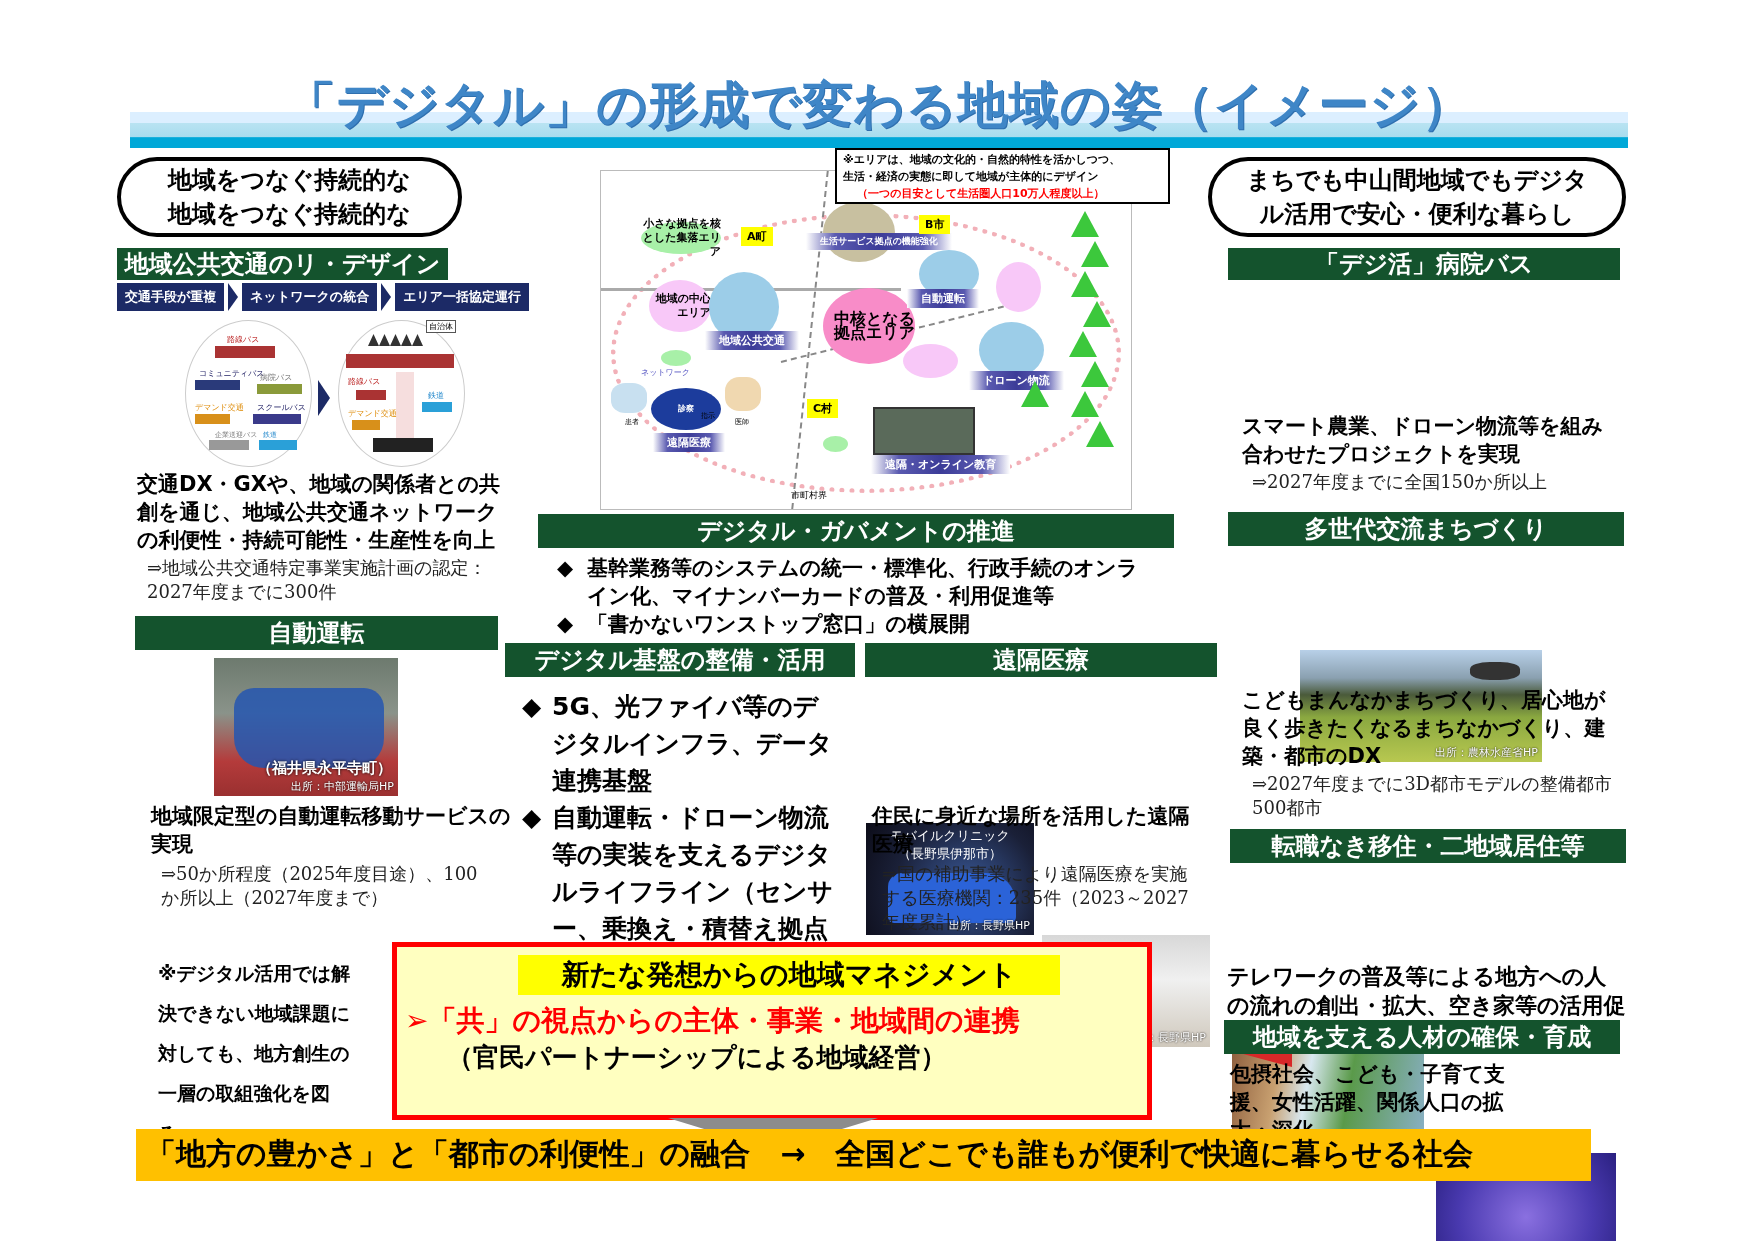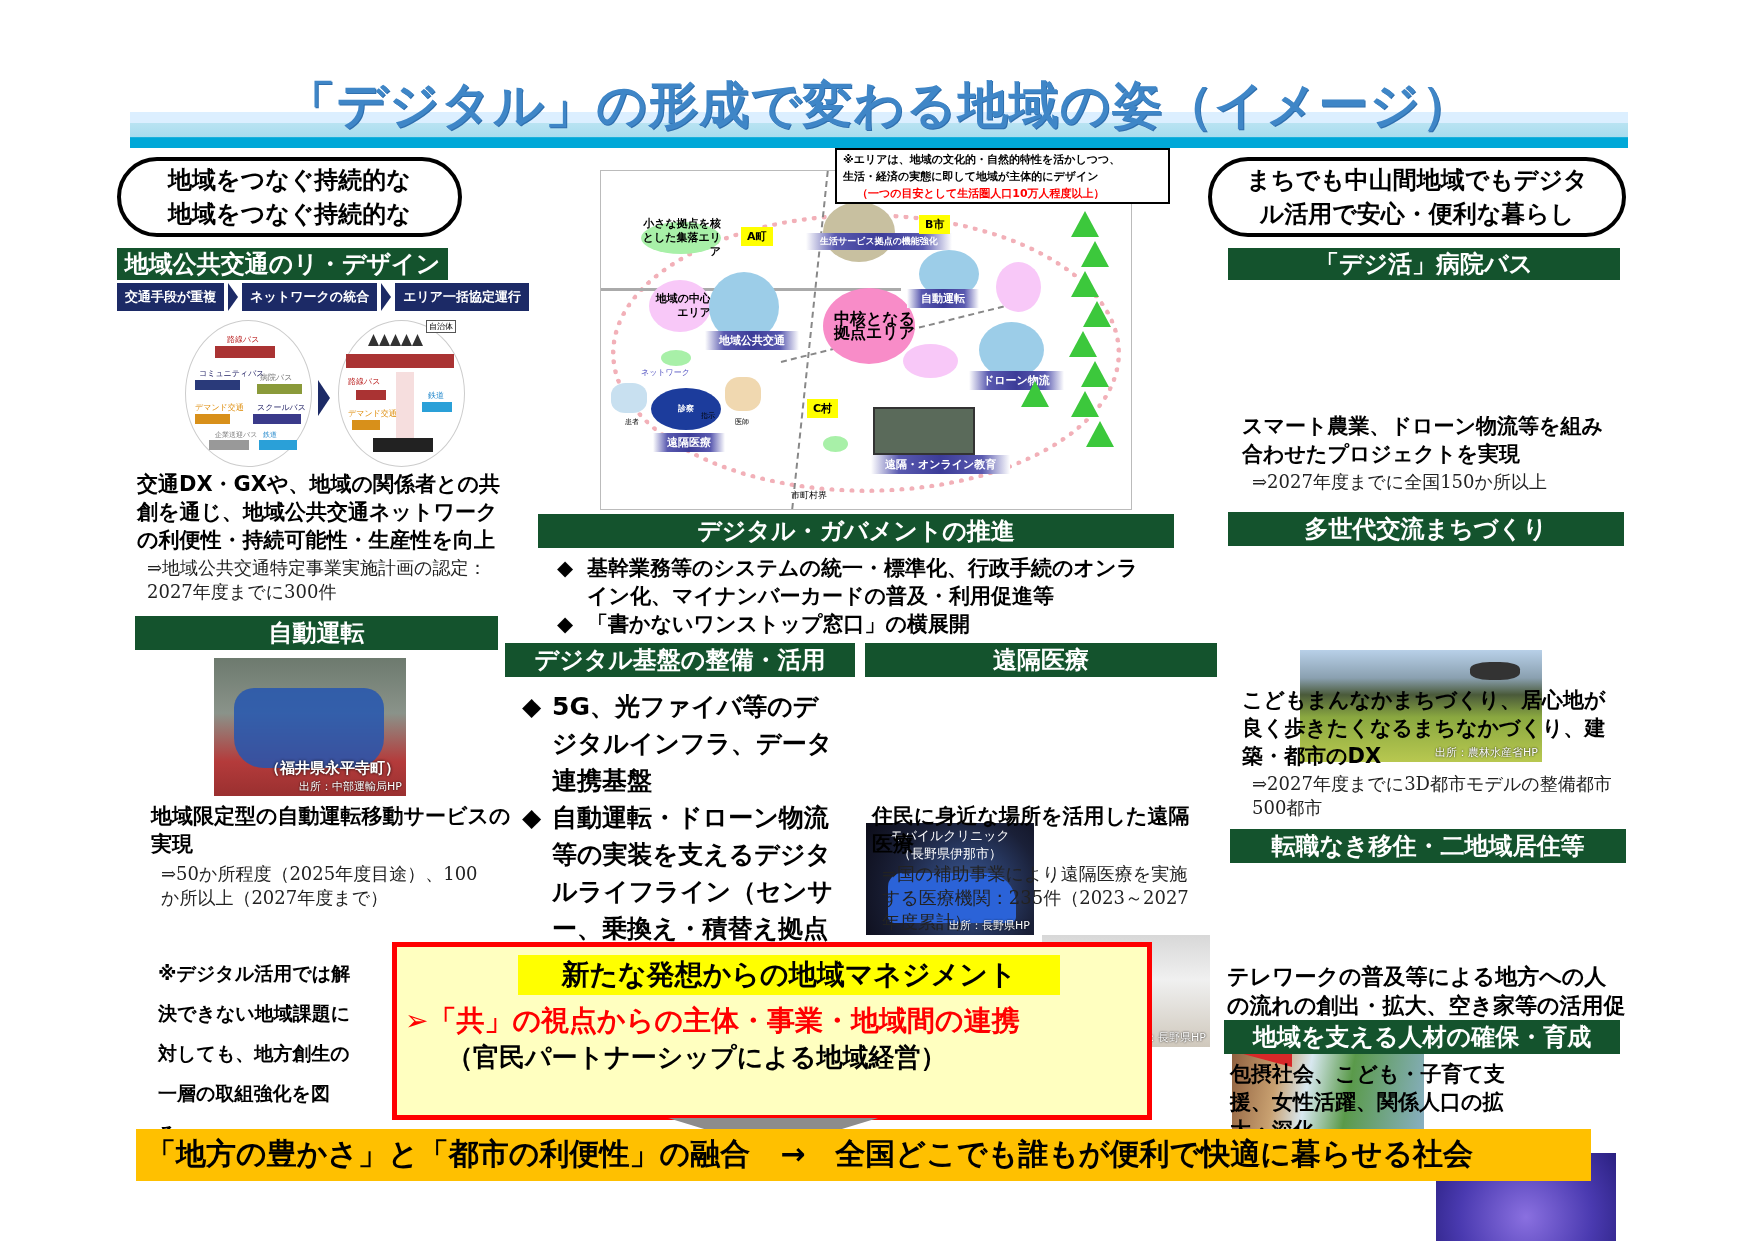--- a/index.html
+++ b/index.html
@@ -83,21 +83,21 @@
   <div class="abs" style="left:84px;top:82px;width:30px;height:10px;background:#2aa0d8;"></div>
   <div class="abs" style="left:10px;top:88px;font-size:8px;color:#d80;">デマンド交通</div>
   <div class="abs" style="left:14px;top:100px;width:28px;height:10px;background:#d8901a;"></div>
   <div class="abs" style="left:35px;top:118px;width:60px;height:14px;background:#222;"></div>
 </div>
 
 <div class="abs body-bold" style="left:137px;top:470px;width:380px;">交通DX・GXや、地域の関係者との共創を通じ、地域公共交通ネットワークの利便性・持続可能性・生産性を向上</div>
 <div class="abs note" style="left:147px;top:556px;width:360px;">⇒地域公共交通特定事業実施計画の認定：2027年度までに300件</div>
 
 <div class="abs hdr" style="left:135px;top:616px;width:363px;height:34px;font-size:24px;line-height:34px;">自動運転</div>
-<div class="abs photo" style="left:214px;top:658px;width:184px;height:138px;background:linear-gradient(#6d7a6e 0%,#8a938a 40%,#b43b3b 75%,#9a3030 100%);padding-left:8px;">
+<div class="abs photo" style="left:214px;top:658px;width:184px;height:138px;background:linear-gradient(#6d7a6e 0%,#8a938a 40%,#b43b3b 75%,#9a3030 100%);">
   <div class="abs" style="left:20px;top:30px;width:150px;height:80px;border-radius:20px 20px 30px 30px;background:#2456b0;opacity:.85;"></div>
   <div class="abs" style="right:6px;bottom:18px;color:#fff;font-size:15px;font-weight:bold;text-shadow:0 0 3px #000;">（福井県永平寺町）</div>
   <div class="src">出所：中部運輸局HP</div>
 </div>
 <div class="abs body-bold" style="left:151px;top:802px;width:360px;">地域限定型の自動運転移動サービスの実現</div>
 <div class="abs note" style="left:161px;top:862px;width:330px;">⇒50か所程度（2025年度目途）、100か所以上（2027年度まで）</div>
 
 <div class="abs" style="left:158px;top:953px;width:195px;font-weight:bold;font-size:19px;line-height:40px;">※デジタル活用では解決できない地域課題に対しても、地方創生の一層の取組強化を図る。</div>
 
 <div class="abs diag" style="left:600px;top:170px;width:530px;height:338px;">

